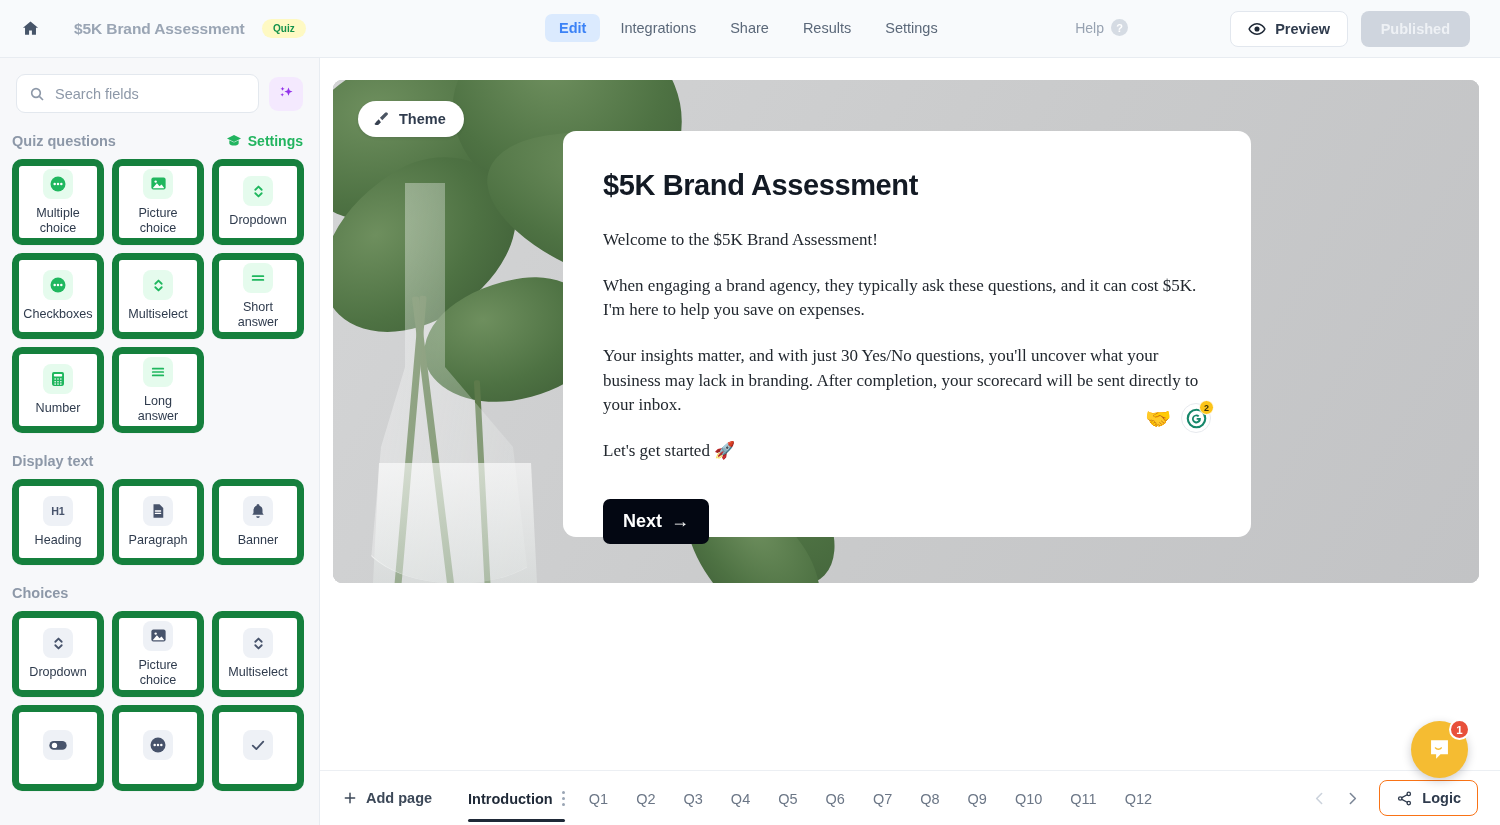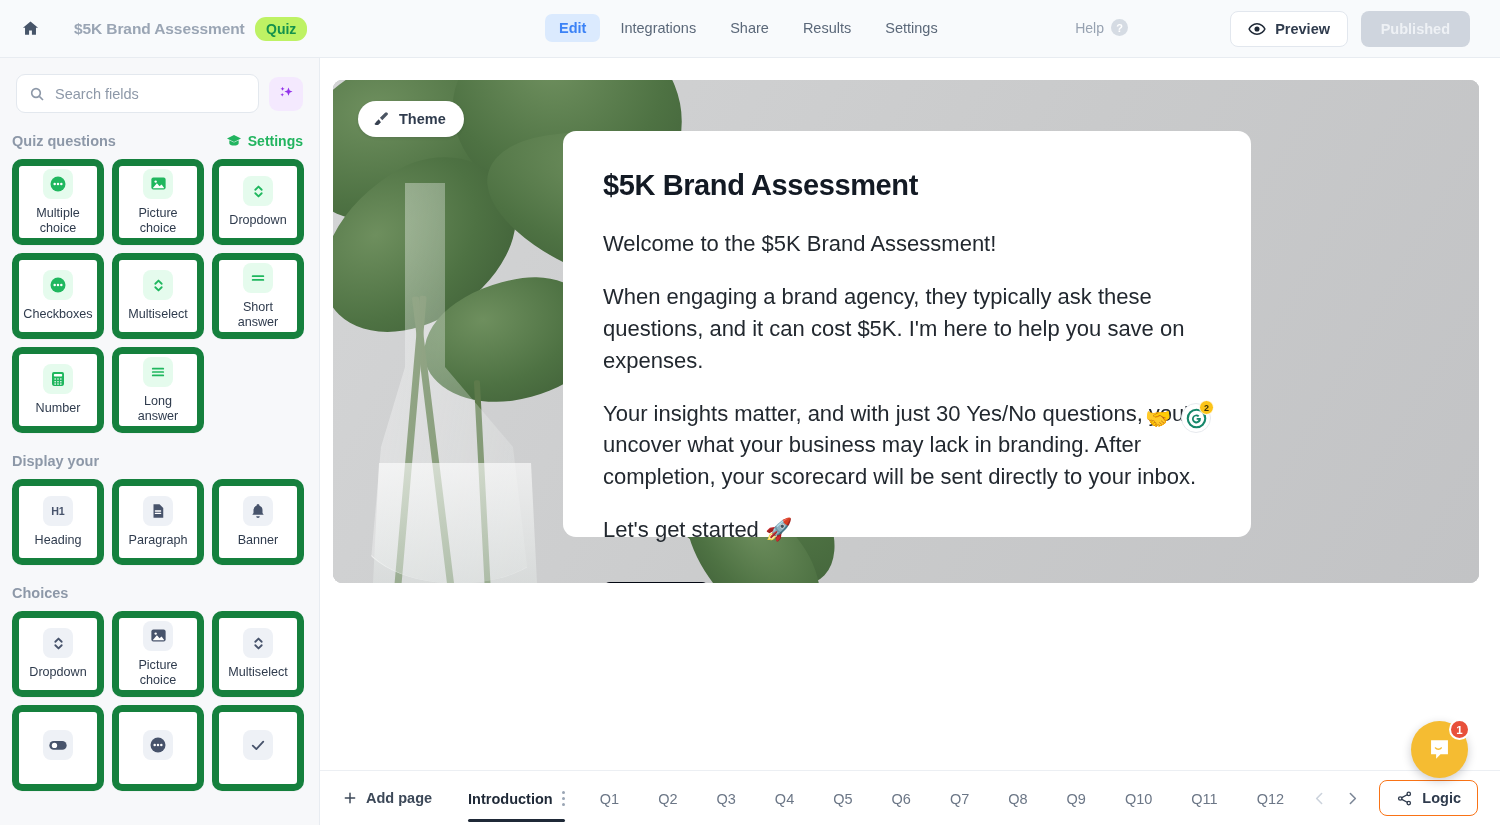--- a/index.html
+++ b/index.html
@@ -20,23 +20,23 @@
   .home-btn {
     position: absolute; left: 16px; width: 28px; height: 28px;
     display: flex; align-items: center; justify-content: center;
     border-radius: 6px; cursor: pointer;
   }
   .brand-title {
     position: absolute; left: 74px;
     font-size: 15.5px; font-weight: 700; color: #9aa5b4; letter-spacing: -0.1px;
   }
   .quiz-badge {
-    position: absolute; left: 255px;
-    background: #bef264; color: #14924c;
-    font-size: 14px; font-weight: 700;
+    position: absolute; left: 262px;
+    background: #fef9c3; color: #14924c;
+    font-size: 10px; font-weight: 700;
     padding: 4px 11px; border-radius: 11px;
   }
   .navtabs {
     position: absolute; left: 545px; top: 14px;
     display: flex; align-items: center; gap: 6px;
   }
   .navtab {
     font-size: 14.5px; color: #5b6879; font-weight: 400;
     padding: 6px 14px; border-radius: 7px; cursor: pointer;
     white-space: nowrap;
@@ -186,22 +186,23 @@
     position: absolute; top: 51px; left: 230px;
     width: 688px; height: 406px;
     background: #ffffff; border-radius: 13px;
     padding: 38px 40px;
   }
   .form-title {
     font-size: 29px; font-weight: 700; color: #131a24;
     letter-spacing: -0.4px; margin-bottom: 26px;
   }
   .form-p {
-    font-size: 22px; color: #22282f; line-height: 1.45;
+    font-size: 17px; color: #22282f; line-height: 1.45;
     margin-bottom: 21px;
+    font-family: Liberation Serif, serif;
   }
   .next-btn {
     margin-top: 15px; height: 45px; padding: 0 20px;
     background: #030712; color: #ffffff; border: none; border-radius: 7px;
     font-family: "Liberation Sans", sans-serif;
     font-size: 18px; font-weight: 700; cursor: pointer;
     display: inline-flex; align-items: center; gap: 9px;
   }
   .badges {
     position: absolute; right: 40px; top: 272px;
@@ -229,21 +230,21 @@
     width: 1180px; height: 55px;
     background: #ffffff; border-top: 1px solid #eceff3;
     display: flex; align-items: center;
   }
   .add-page {
     display: flex; align-items: center; gap: 8px;
     margin-left: 22px; font-size: 14.5px; font-weight: 700; color: #3c4858;
     cursor: pointer;
   }
   .page-tabs {
-    display: flex; align-items: center; gap: 11px; margin-left: 22px;
+    display: flex; align-items: center; gap: 0; margin-left: 22px;
     flex: 1; overflow: hidden;
   }
   .page-tab {
     font-size: 14.5px; color: #6b7686; font-weight: 400;
     padding: 16px 14px 15px 14px; cursor: pointer; white-space: nowrap;
     position: relative;
   }
   .page-tab.active {
     color: #1f2937; font-weight: 700;
     display: flex; align-items: center; gap: 9px;
@@ -442,21 +443,21 @@
             <path d="M5 7.5h14"></path>
             <path d="M5 12h14"></path>
             <path d="M5 16.5h14"></path>
           </svg>
       </span>
       <span class="field-label">Long answer</span>
     </div>
   </div>
 
   <div class="section-head">
-    <span class="section-title">Display your</span>
+    <span class="section-title">Display text</span>
   </div>
   <div class="grid">
     <div class="field-card">
       <span class="field-icon slate">
         <svg width="26" height="16" viewBox="0 0 34 18">
             <text x="17" y="14" text-anchor="middle" font-family="Liberation Sans, sans-serif" font-size="14" font-weight="700" fill="#47536b">H1</text>
           </svg>
       </span>
       <span class="field-label">Heading</span>
     </div>

